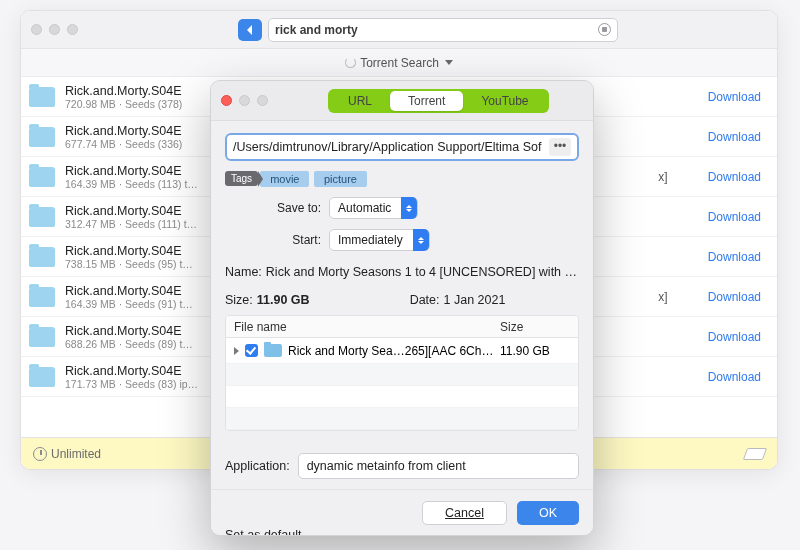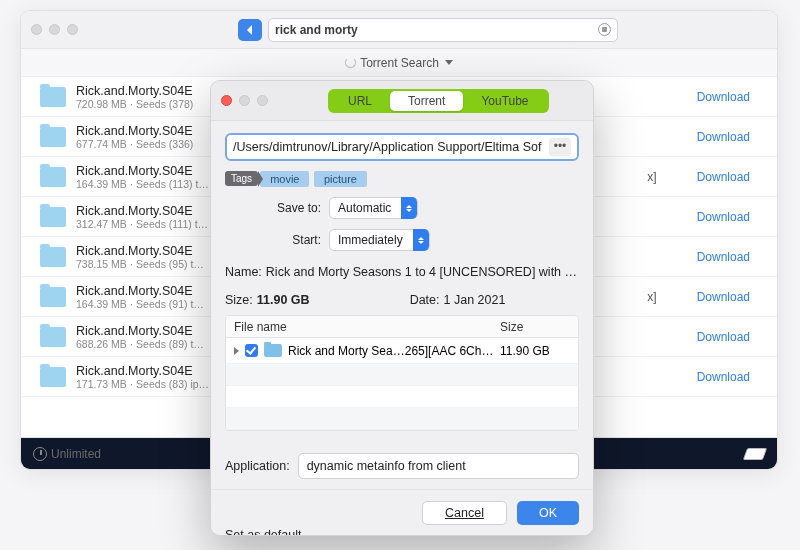--- a/index.html
+++ b/index.html
@@ -15,29 +15,29 @@
   .search-field { margin-left: 6px; flex: 0 0 350px; height: 24px; background: #fff; border: 1px solid #d0d0d4; border-radius: 5px; display: flex; align-items: center; padding: 0 6px; font-size: 12px; color: #3a3a3c; }
   .search-field span.txt { flex: 1; }
   .stop-icon { width: 13px; height: 13px; border: 1px solid #9a9a9e; border-radius: 50%; position: relative; }
   .stop-icon::after { content: ""; position: absolute; inset: 3px; background: #9a9a9e; border-radius: 1px; width: 5px; height: 5px; }
 
   .subheader { height: 28px; background: #f7f7f9; border-bottom: 1px solid #ececee; display: flex; align-items: center; justify-content: center; font-size: 12px; color: #555; gap: 4px; }
   .spinner-icon { width: 11px; height: 11px; border: 1.5px solid #c0c0c4; border-top-color: transparent; border-radius: 50%; }
   .chev-d { width: 0; height: 0; border-left: 4px solid transparent; border-right: 4px solid transparent; border-top: 5px solid #6a6a6e; margin-left: 2px; }
 
   .results { overflow: hidden; }
-  .row { height: 40px; border-bottom: 1px solid #eef0f2; display: flex; align-items: center; padding: 0 19px; gap: 10px; }
+  .row { height: 40px; border-bottom: 1px solid #eef0f2; display: flex; align-items: center; padding: 0 8px; gap: 10px; }
   .folder-icon { width: 26px; height: 20px; background: #9ed4ef; border-radius: 3px 3px 2px 2px; position: relative; flex-shrink:0; }
   .folder-icon::before { content: ""; position: absolute; top: -3px; left: 0; width: 10px; height: 4px; background: #9ed4ef; border-radius: 2px 2px 0 0; }
   .row-text { flex: 1; min-width: 0; }
   .row-title { font-size: 12.5px; color: #222; white-space: nowrap; overflow: hidden; text-overflow: ellipsis; }
   .row-meta { font-size: 10.5px; color: #8a8a8e; white-space: nowrap; overflow: hidden; text-overflow: ellipsis; }
   .dl-link { font-size: 12px; color: #2f7df0; margin-right: 8px; flex-shrink:0; }
 
-  .footer { position: absolute; bottom: 0; left: 0; right: 0; height: 32px; background: #0f172a; border-top: 1px solid #e4e4e6; display: flex; align-items: center; justify-content: space-between; padding: 0 12px; color: #6a6a6e; font-size: 12px; }
+  .footer { position: absolute; bottom: 0; left: 0; right: 0; height: 32px; background: #fef9c3; border-top: 1px solid #e4e4e6; display: flex; align-items: center; justify-content: space-between; padding: 0 12px; color: #6a6a6e; font-size: 12px; }
   .gauge-icon { width: 14px; height: 14px; border: 1.5px solid #8a8a8e; border-radius: 50%; position: relative; margin-right: 4px; display:inline-block; vertical-align: -3px; }
   .gauge-icon::after { content:""; position:absolute; left:6px; top:2px; width:1.5px; height:5px; background:#8a8a8e; }
   .eraser-icon { width: 20px; height: 12px; background: #fff; border: 1px solid #bbb; transform: skewX(-20deg); border-radius: 2px; }
 
   
   .modal { position: absolute; top: 80px; left: 210px; width: 384px; background: #f0f0f2; border: 1px solid #d3d3d6; border-radius: 10px; box-shadow: 0 18px 50px rgba(0,0,0,0.28); overflow: hidden; }
   .m-titlebar { height: 40px; background: #ebebed; border-bottom: 1px solid #dedee0; display: flex; align-items: center; padding: 0 10px; }
   .m-tl { display: flex; gap: 7px; margin-right: 60px; }
   .m-red { width: 11px; height: 11px; border-radius: 50%; background: #ff5f57; border: 0.5px solid #e24640; }
   .m-grey { width: 11px; height: 11px; border-radius: 50%; background: #d8d8d8; border: 0.5px solid #c9c9c9; }

